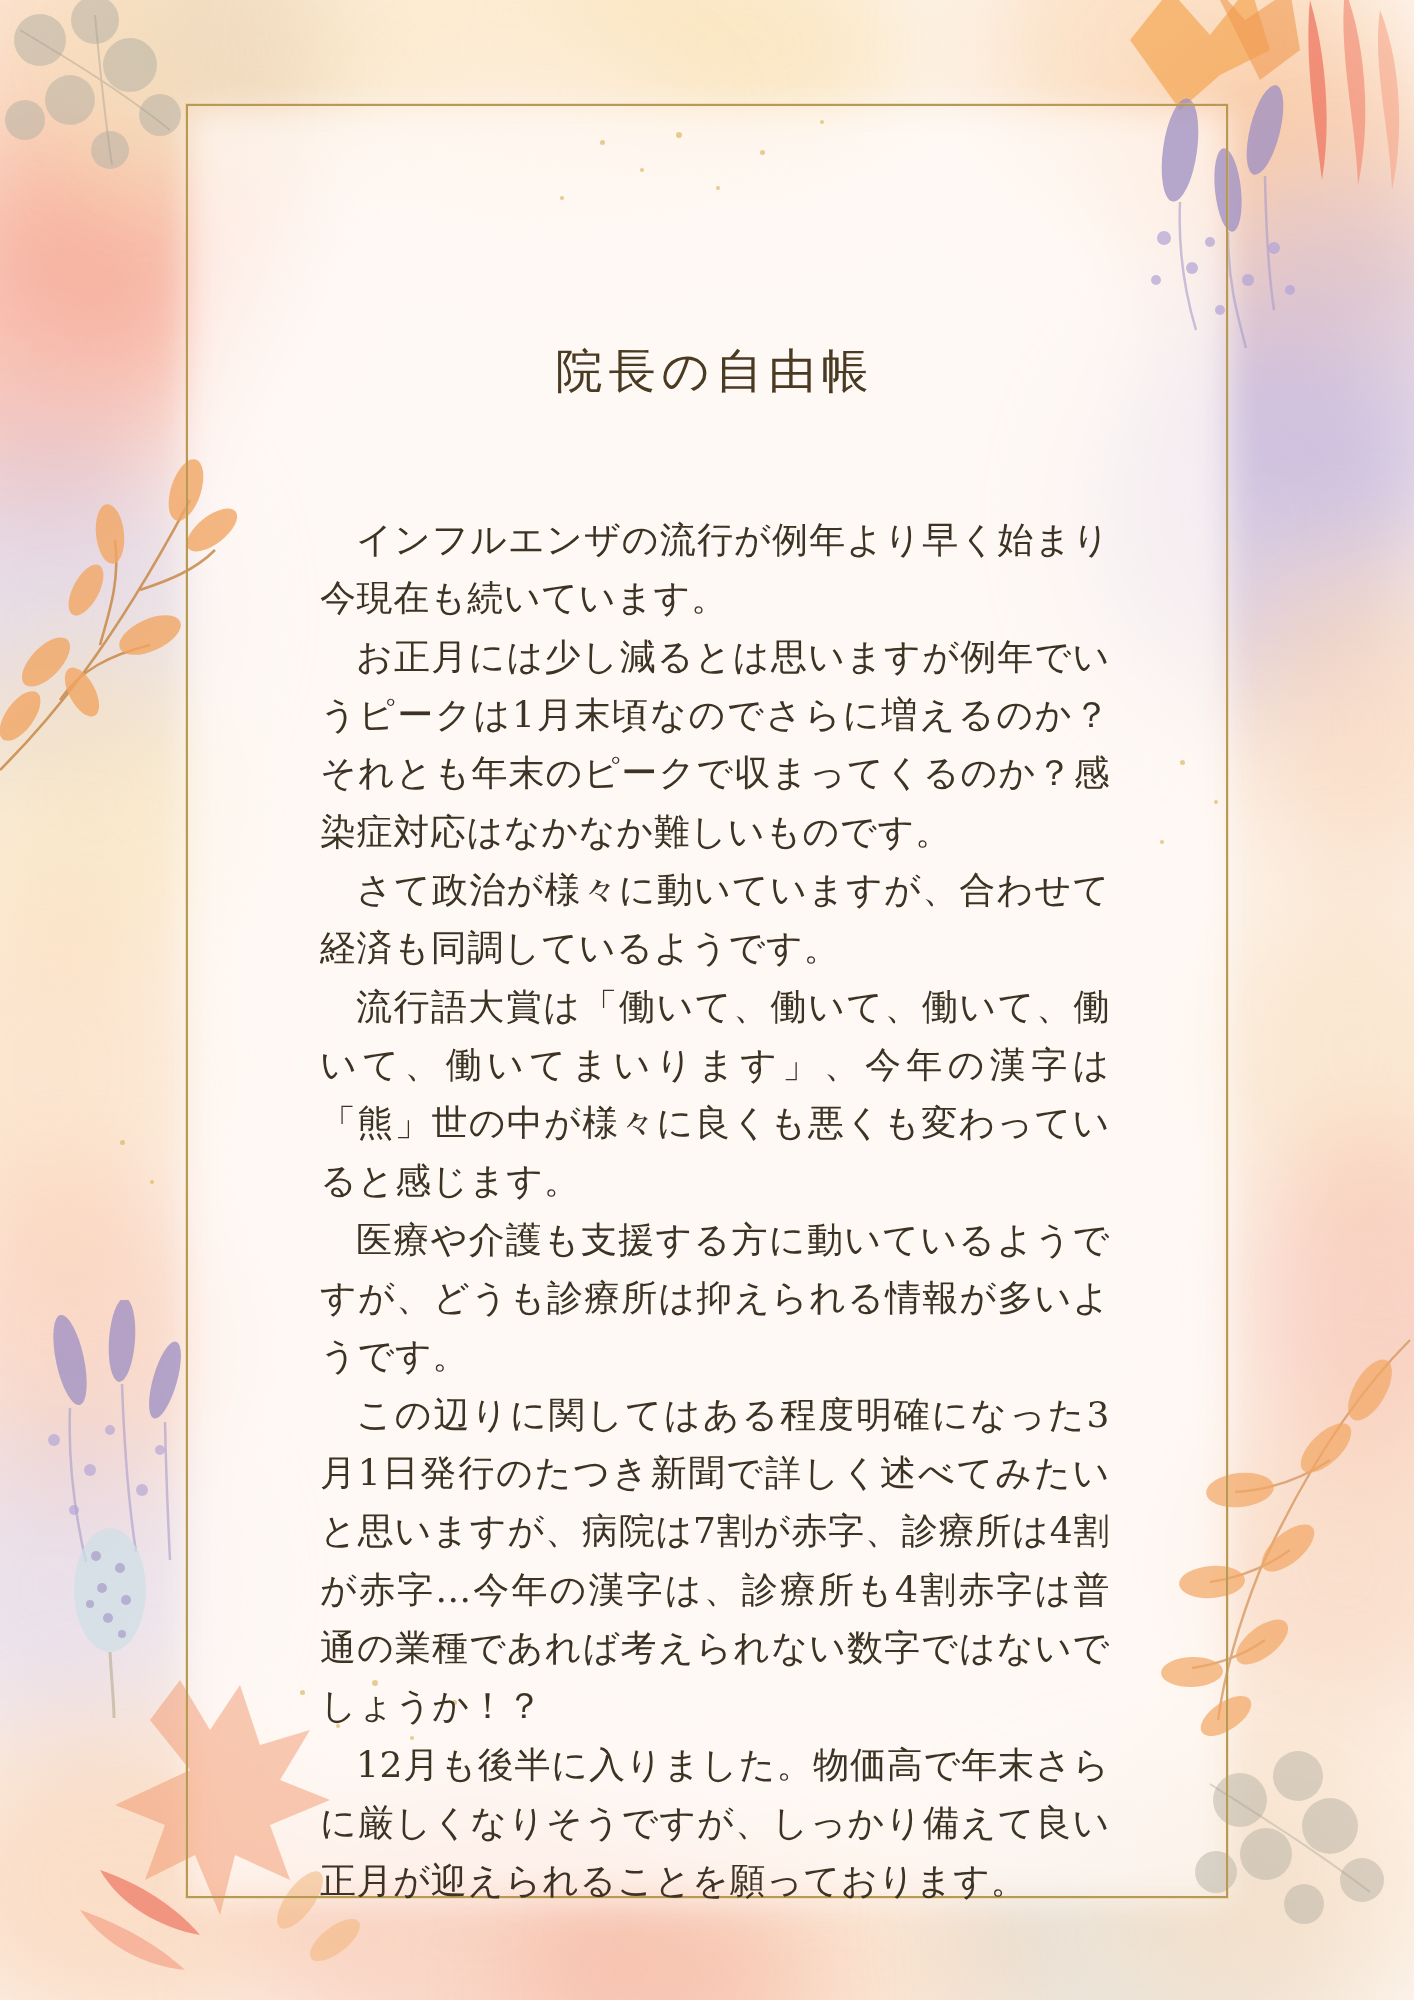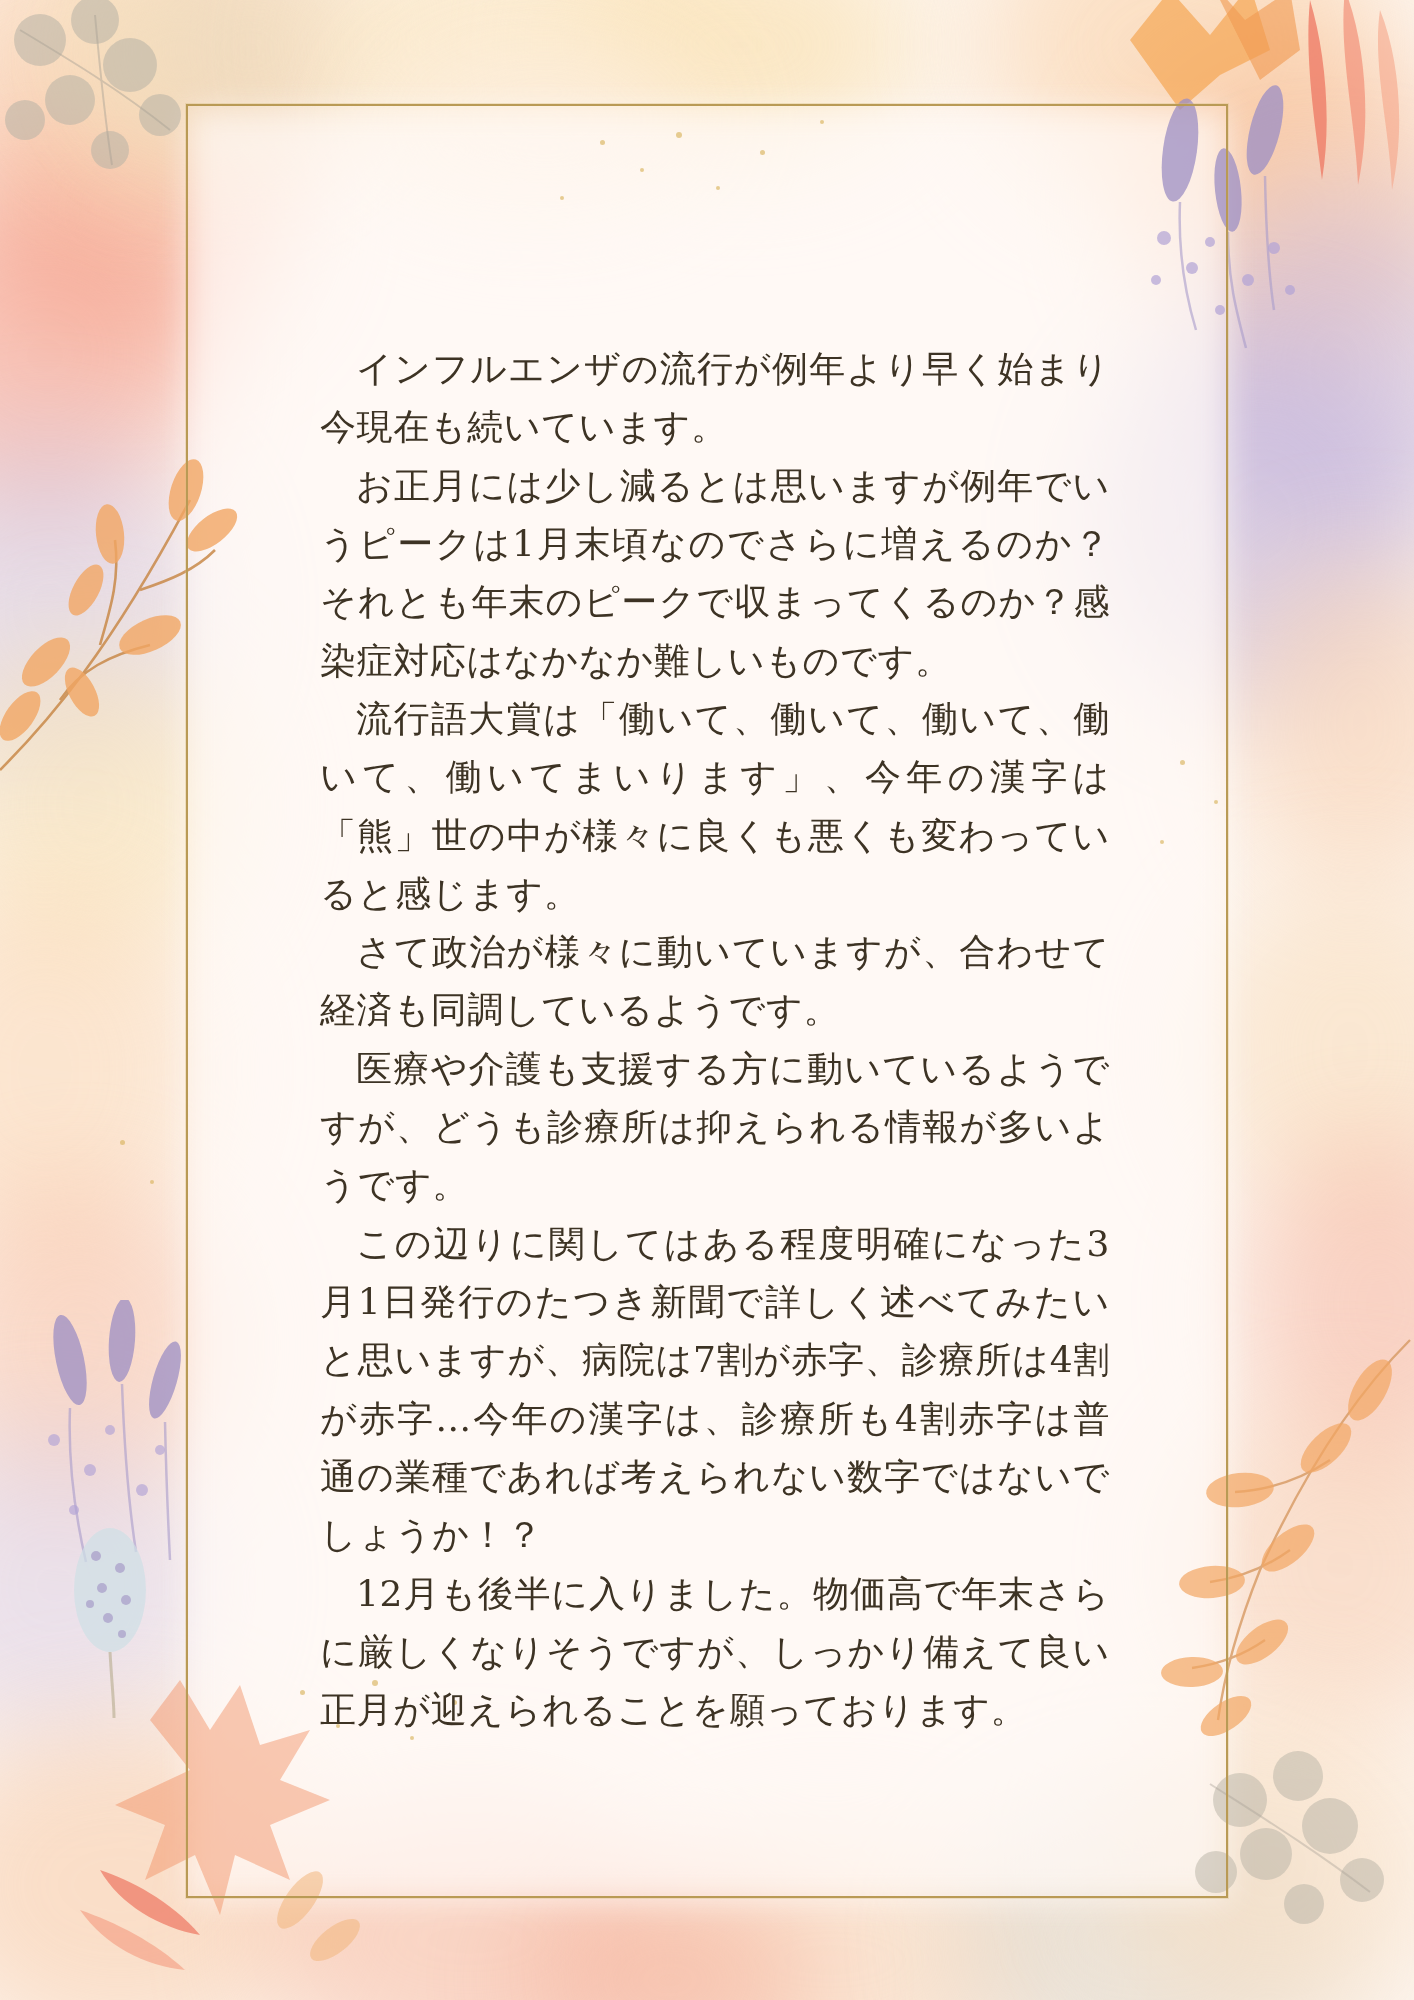--- a/index.html
+++ b/index.html
@@ -306,24 +306,25 @@
     <div class="speck" style="left:1180px; top:760px; width:5px; height:5px;"></div>
     <div class="speck" style="left:1214px; top:800px; width:4px; height:4px;"></div>
     <div class="speck" style="left:1160px; top:840px; width:4px; height:4px;"></div>
     <div class="speck" style="left:120px; top:1140px; width:5px; height:5px;"></div>
     <div class="speck" style="left:150px; top:1180px; width:4px; height:4px;"></div>
   </div>
 
   <div class="gold-frame"></div>
 
   <div class="content">
+    <h1 class="doc-title">院長の自由帳</h1>
     <div class="body-text">
       <p>インフルエンザの流行が例年より早く始まり今現在も続いています。</p>
       <p>お正月には少し減るとは思いますが例年でいうピークは1月末頃なのでさらに増えるのか？それとも年末のピークで収まってくるのか？感染症対応はなかなか難しいものです。</p>
+      <p>さて政治が様々に動いていますが、合わせて経済も同調しているようです。</p>
       <p>流行語大賞は「働いて、働いて、働いて、働いて、働いてまいります」、今年の漢字は「熊」世の中が様々に良くも悪くも変わっていると感じます。</p>
-      <p>さて政治が様々に動いていますが、合わせて経済も同調しているようです。</p>
       <p>医療や介護も支援する方に動いているようですが、どうも診療所は抑えられる情報が多いようです。</p>
       <p>この辺りに関してはある程度明確になった3月1日発行のたつき新聞で詳しく述べてみたいと思いますが、病院は7割が赤字、診療所は4割が赤字…今年の漢字は、診療所も4割赤字は普通の業種であれば考えられない数字ではないでしょうか！？</p>
       <p>12月も後半に入りました。物価高で年末さらに厳しくなりそうですが、しっかり備えて良い正月が迎えられることを願っております。</p>
     </div>
   </div>
 
 </div>
 
 </body></html>

